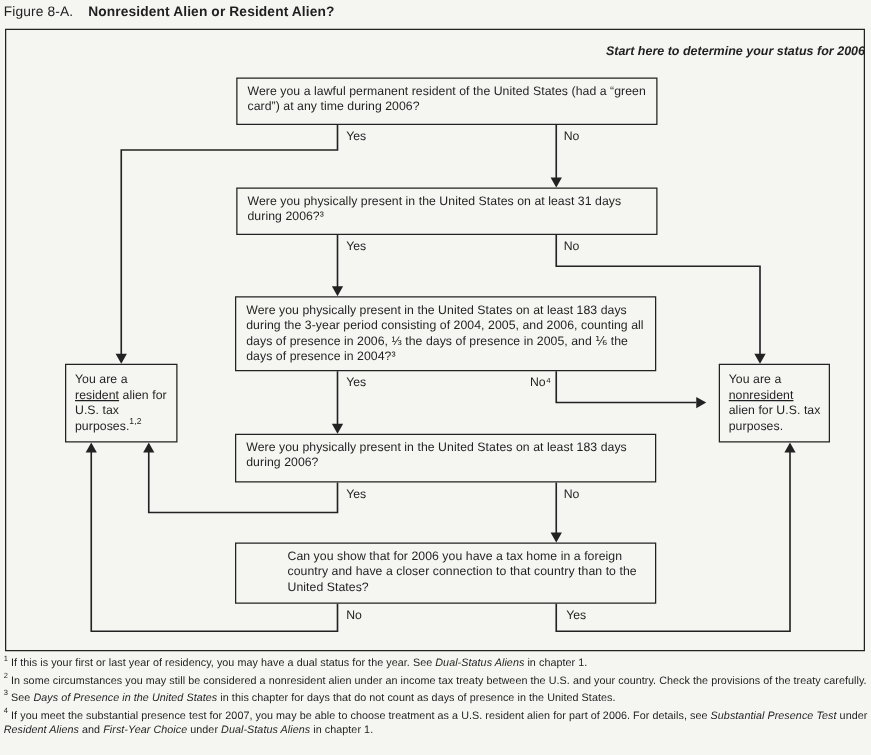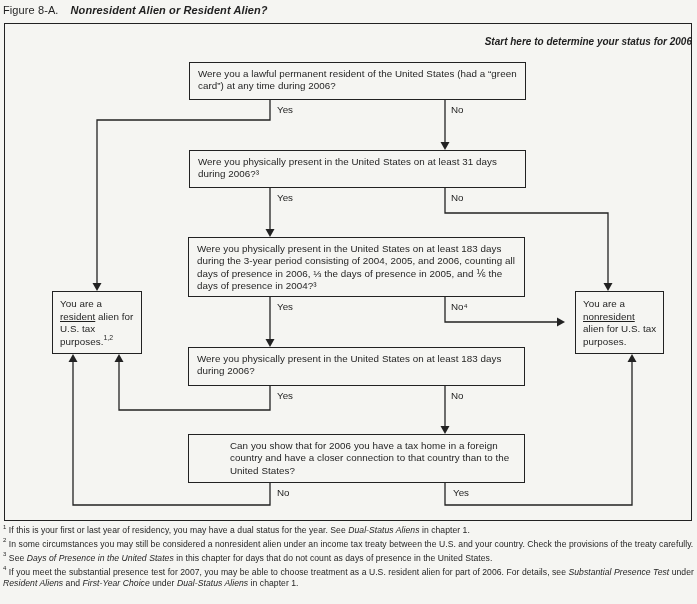--- a/index.html
+++ b/index.html
@@ -10,21 +10,21 @@
     font-family:"Liberation Sans","DejaVu Sans",sans-serif;
     color:#1f1f1f;
     overflow:hidden;
   }
   .title-row{
     position:absolute;left:3px;top:4px;
     font-size:11px;letter-spacing:.1px;
     white-space:nowrap;
   }
   .title-row .figure-label{font-weight:400;margin-right:12px;}
-  .title-row .figure-title{font-weight:700;font-style:italic;}
+  .title-row .figure-title{font-weight:700;}
   .frame{
     position:absolute;left:4px;top:23px;width:688px;height:498px;
     border:1.5px solid #222;box-sizing:border-box;
     background:transparent;
   }
   .start-text{
     position:absolute;left:4px;top:36px;width:688px;
     text-align:right;
     font-size:10px;font-style:italic;font-weight:700;
   }
@@ -122,21 +122,21 @@
   <div class="qbox q5">Can you show that for 2006 you have a tax home in a foreign country and have a closer connection to that country than to the United States?</div>
 
   <div class="rbox resident"><span>You are a </span><span style="text-decoration: underline;">resident</span><span> alien for U.S. tax purposes.</span><sup>1,2</sup></div>
   <div class="rbox nonresident"><span>You are a </span><span style="text-decoration: underline;">nonresident</span><span> alien for U.S. tax purposes.</span></div>
 
   <div class="branch-label" style="left:277px;top:104px;">Yes</div>
   <div class="branch-label" style="left:451px;top:104px;">No</div>
   <div class="branch-label" style="left:277px;top:192px;">Yes</div>
   <div class="branch-label" style="left:451px;top:192px;">No</div>
   <div class="branch-label" style="left:277px;top:301px;">Yes</div>
-  <div class="branch-label" style="left:451px;top:301px;">No⁴</div>
+  <div class="branch-label" style="left:424px;top:301px;">No⁴</div>
   <div class="branch-label" style="left:277px;top:390px;">Yes</div>
   <div class="branch-label" style="left:451px;top:390px;">No</div>
   <div class="branch-label" style="left:277px;top:487px;">No</div>
   <div class="branch-label" style="left:453px;top:487px;">Yes</div>
 
   <div class="footnotes">
     <p><sup>1</sup><span> If this is your first or last year of residency, you may have a dual status for the year. See </span><span style="font-style: italic;">Dual-Status Aliens</span><span> in chapter 1.</span></p>
     <p><sup>2</sup><span> In some circumstances you may still be considered a nonresident alien under an income tax treaty between the U.S. and your country. Check the provisions of the treaty carefully.</span></p>
     <p><sup>3</sup><span> See </span><span style="font-style: italic;">Days of Presence in the United States</span><span> in this chapter for days that do not count as days of presence in the United States.</span></p>
     <p><sup>4</sup><span> If you meet the substantial presence test for 2007, you may be able to choose treatment as a U.S. resident alien for part of 2006. For details, see </span><span style="font-style: italic;">Substantial Presence Test</span><span> under </span><span style="font-style: italic;">Resident Aliens</span><span> and </span><span style="font-style: italic;">First-Year Choice</span><span> under </span><span style="font-style: italic;">Dual-Status Aliens</span><span> in chapter 1.</span></p>

